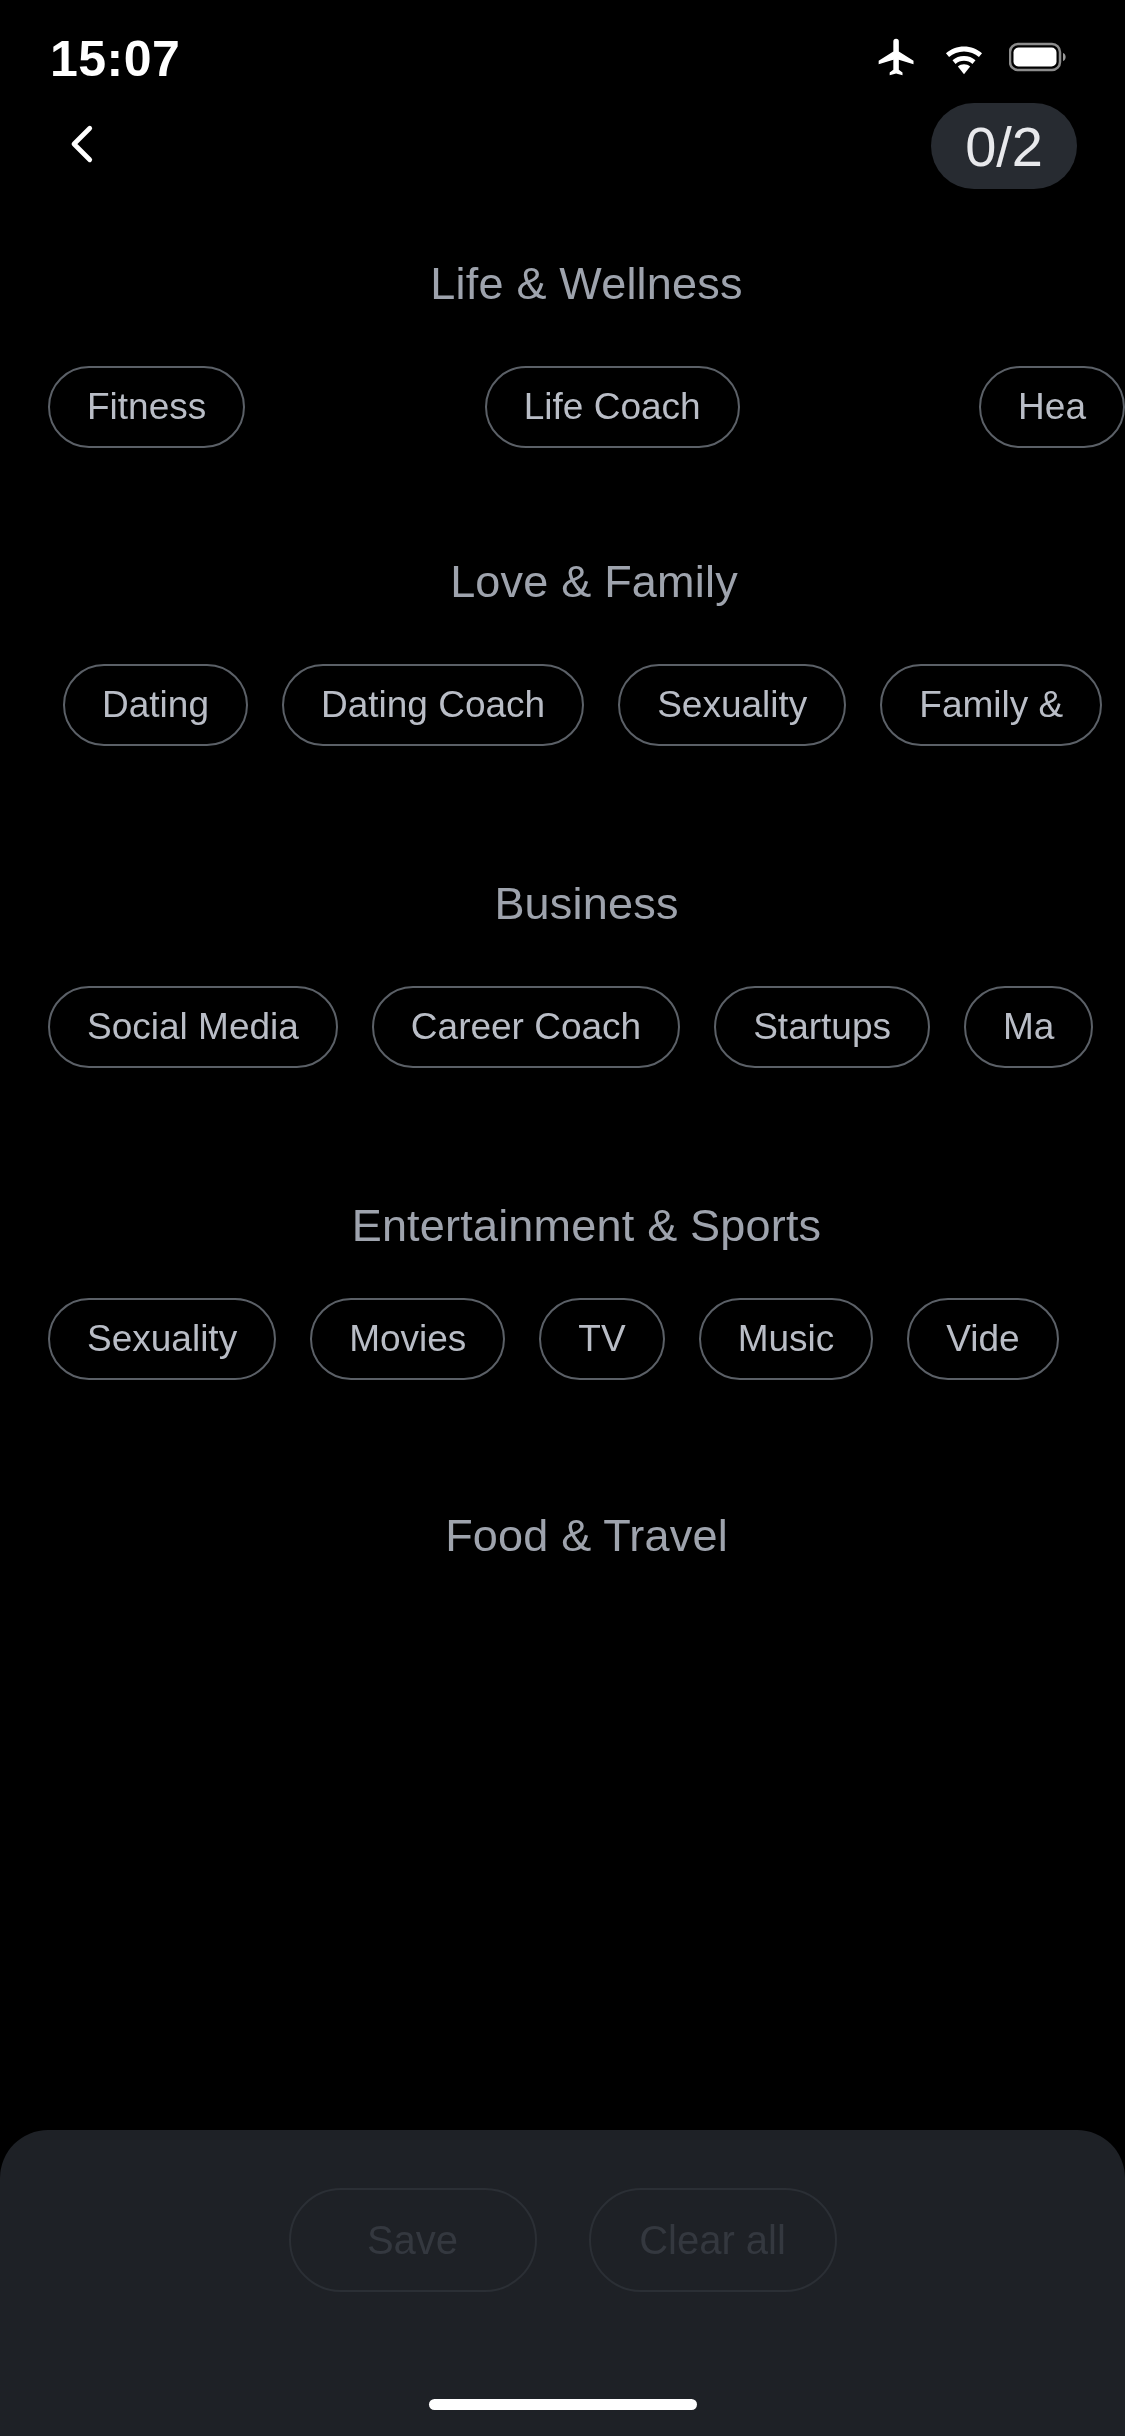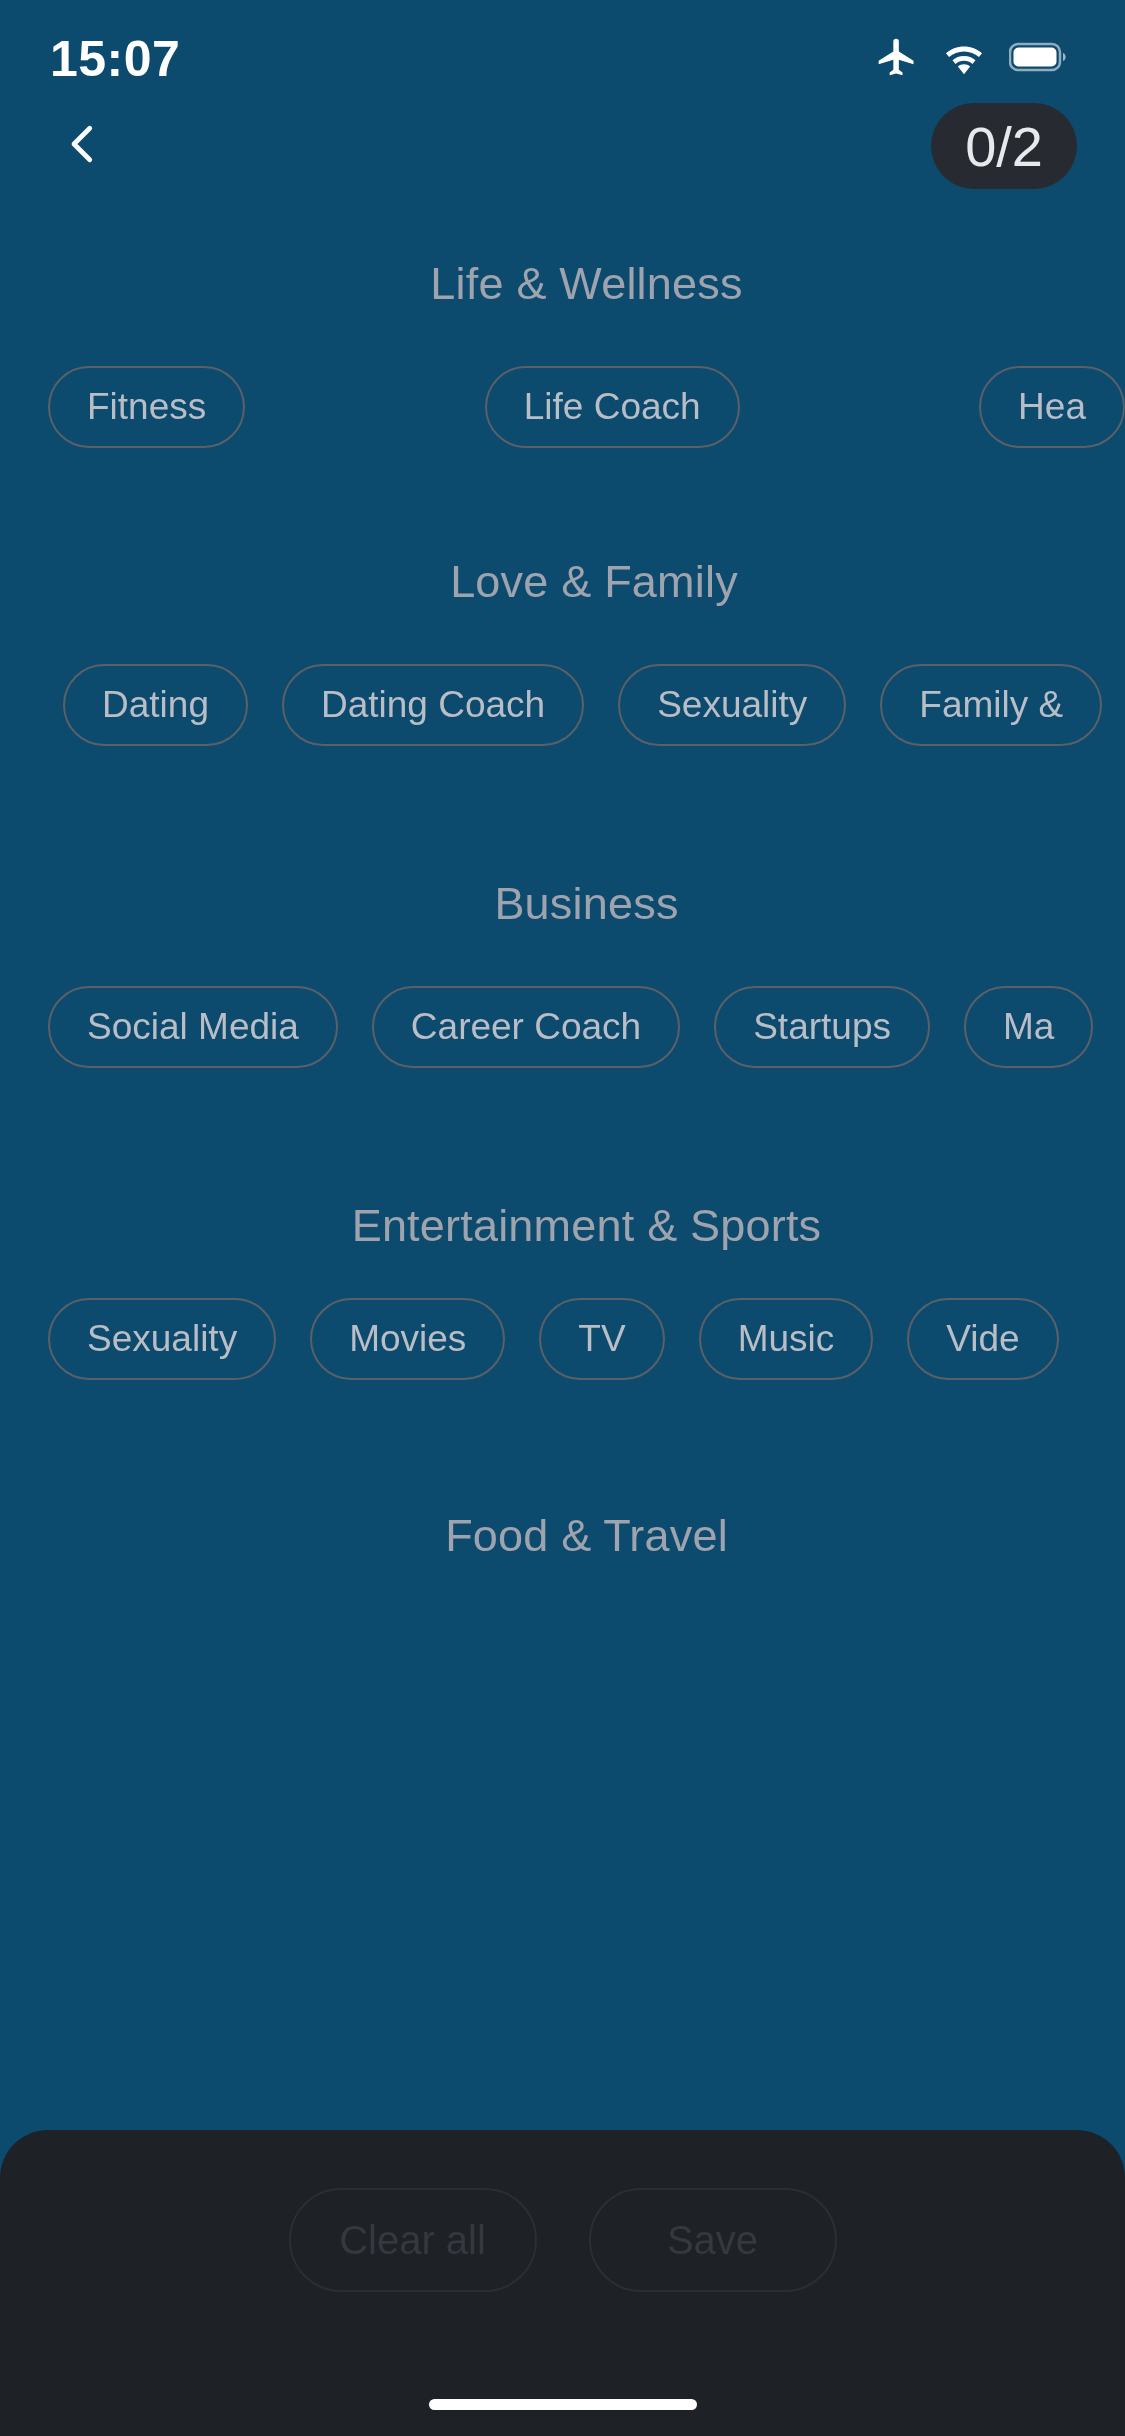--- a/index.html
+++ b/index.html
@@ -5,21 +5,21 @@
   * { margin:0; padding:0; box-sizing:border-box; }
   html,body{
     width:1125px; height:2436px;
     background:#15181c;
     font-family:"Liberation Sans", sans-serif;
     overflow:hidden;
   }
   #screen{
     position:relative;
     width:1125px; height:2436px;
-    background:#0c4a6e;
+    background:#000000;
     overflow:hidden;
   }
 
   
   .statusbar{
     position:absolute; top:0; left:0; right:0; height:100px;
     display:flex; align-items:center; justify-content:space-between;
     padding:0 56px 0 50px;
   }
   .status-time{
@@ -213,20 +213,20 @@
 
     <div class="section sec-food">
       <div class="section-title">Food &amp; Travel</div>
     </div>
 
   </div>
 
   <div class="sheet" style="top:auto;height:306px;">
     <div class="sheet-panel">
       <div class="sheet-actions">
+        <div class="action-btn">Save</div>
         <div class="action-btn">Clear all</div>
-        <div class="action-btn">Save</div>
       </div>
       <div class="home-indicator"></div>
     </div>
   </div>
 
 </div>
 
 </body></html>

